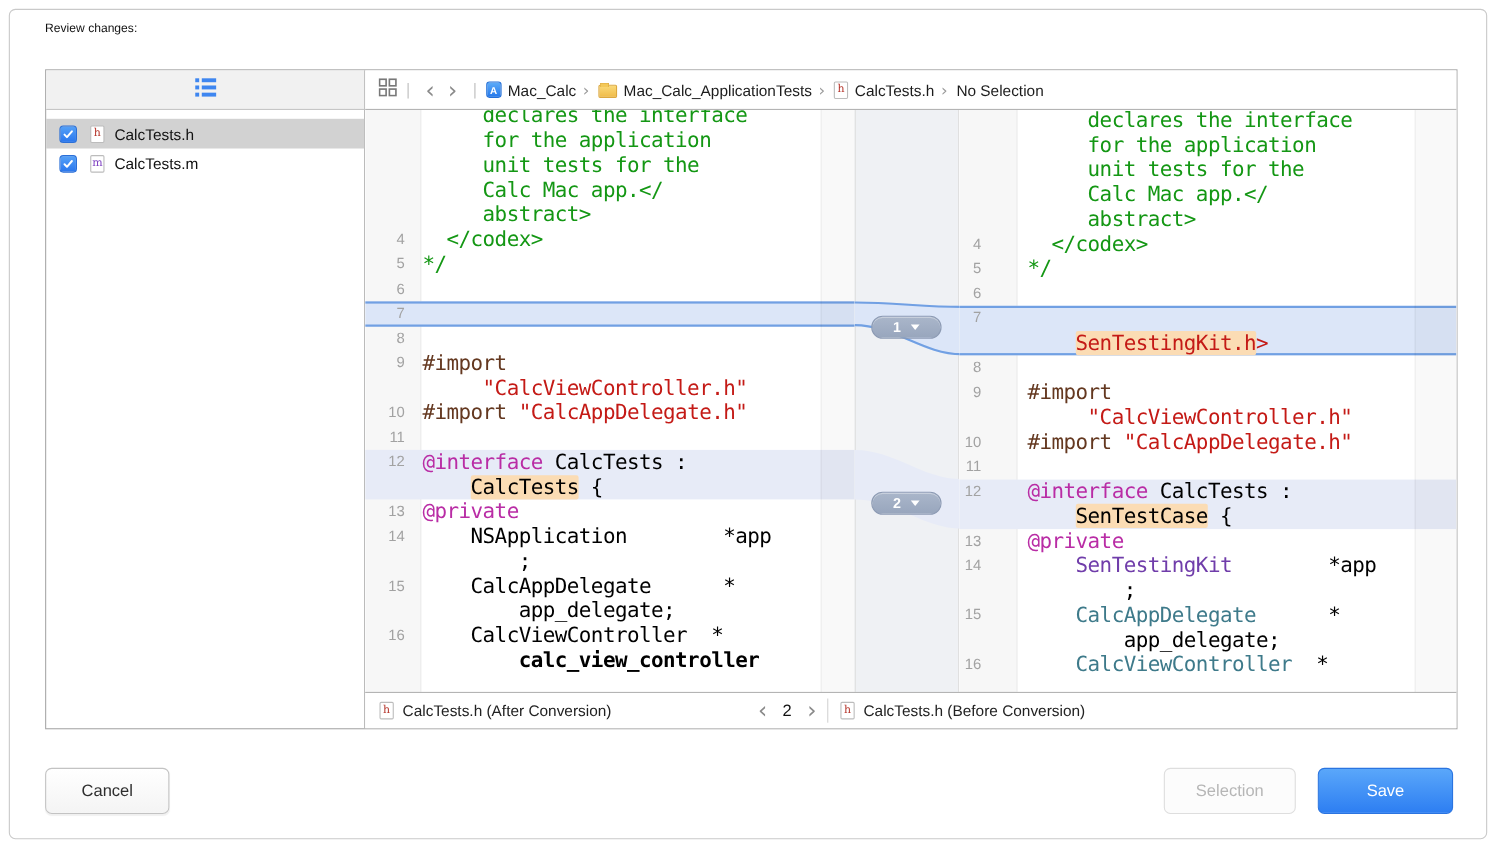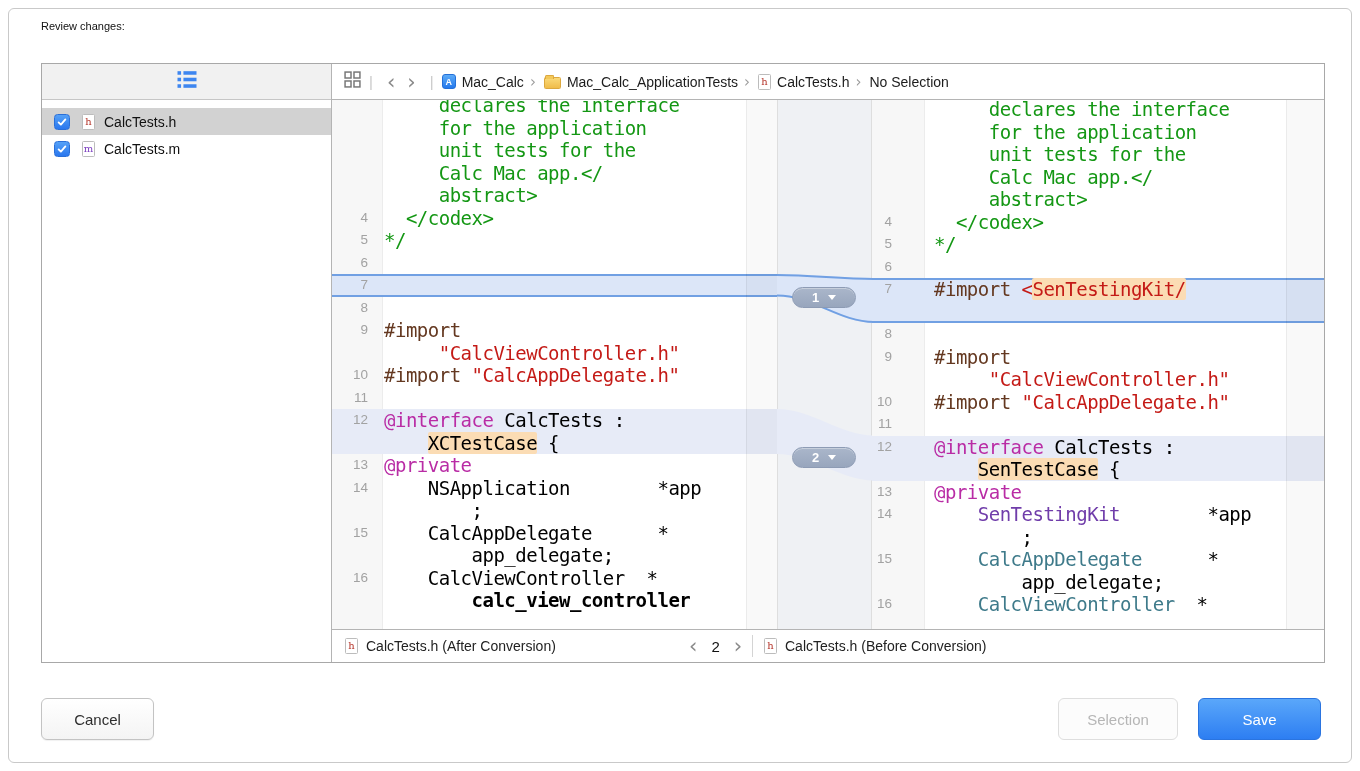--- a/index.html
+++ b/index.html
@@ -244,21 +244,21 @@
             <div class="row" style="top: 286.5px;">
               <span class="lnum">11</span>
               <span class="codeln"></span>
             </div>
             <div class="row" style="top: 309px;">
               <span class="lnum">12</span>
               <span class="codeln"><span class="kw">@interface</span><span class="pl"> CalcTests :</span></span>
             </div>
             <div class="row" style="top: 331.5px;">
               <span class="lnum"></span>
-              <span class="codeln"><span class="pl">    </span><span class="pl hl">XCTestCase</span><span class="pl"> {</span></span>
+              <span class="codeln"><span class="pl">    </span><span class="pl hl">CalcTests</span><span class="pl"> {</span></span>
             </div>
             <div class="row" style="top: 354px;">
               <span class="lnum">13</span>
               <span class="codeln"><span class="kw">@private</span></span>
             </div>
             <div class="row" style="top: 376.5px;">
               <span class="lnum">14</span>
               <span class="codeln"><span class="pl">    NSApplication        *app</span></span>
             </div>
             <div class="row" style="top: 399px;">
@@ -330,21 +330,24 @@
             <div class="row" style="top: 133px;">
               <span class="lnum">5</span>
               <span class="codeln"><span class="cm">*/</span></span>
             </div>
             <div class="row" style="top: 155.5px;">
               <span class="lnum">6</span>
               <span class="codeln"></span>
             </div>
             <div class="row" style="top: 178px;">
               <span class="lnum">7</span>
-              <span class="codeln"><span class="pp">#import </span><span class="str">&lt;</span><span class="str hl">SenTestingKit/</span></span>
+            </div>
+            <div class="row" style="top: 200.5px;">
+              <span class="lnum"></span>
+              <span class="codeln"><span class="str">    </span><span class="str hl">SenTestingKit.h</span><span class="str">&gt;</span></span>
             </div>
             <div class="row" style="top: 223px;">
               <span class="lnum">8</span>
               <span class="codeln"></span>
             </div>
             <div class="row" style="top: 245.5px;">
               <span class="lnum">9</span>
               <span class="codeln"><span class="pp">#import</span></span>
             </div>
             <div class="row" style="top: 268px;">

